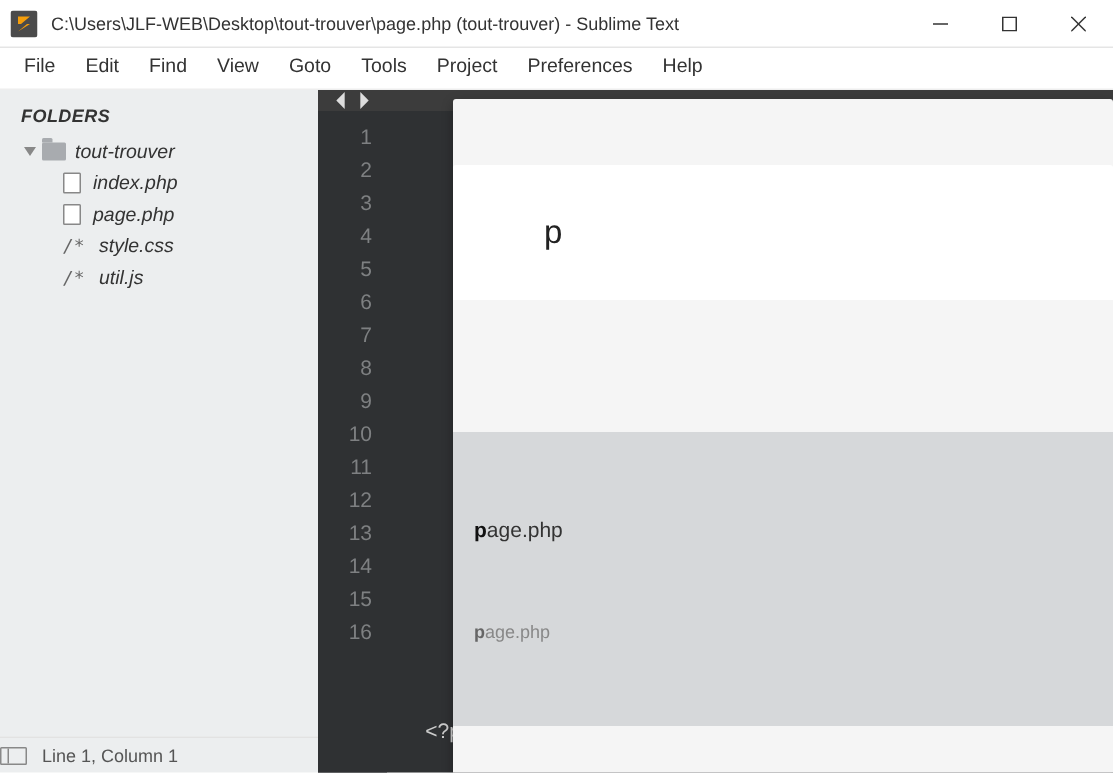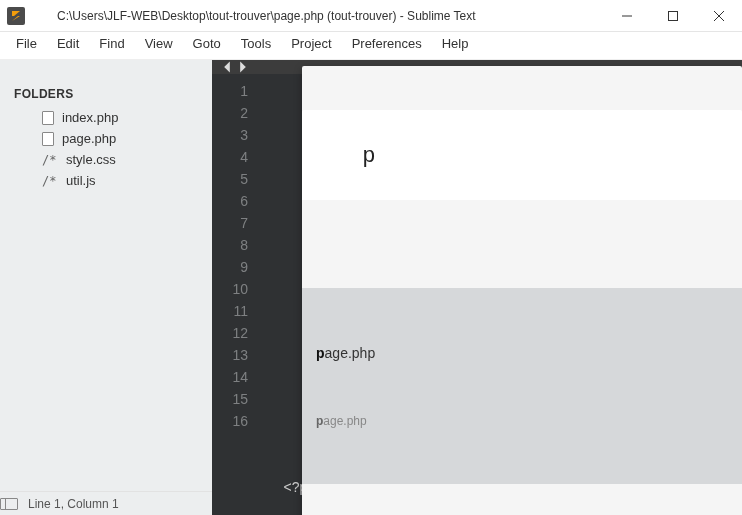--- a/index.html
+++ b/index.html
@@ -1,37 +1,37 @@
 <!DOCTYPE html>
 <html><head>
 <meta charset="utf-8">
 <style>
   * { box-sizing: border-box; margin: 0; padding: 0; font-family: "Segoe UI", Arial, sans-serif; }
   body { width: 742px; height: 515px; overflow: hidden; background: #fff; display: flex; flex-direction: column; }
 
   
-  .titlebar { height: 32px; background: #fff; display: flex; align-items: center; border-bottom: 1px solid #e5e5e5; gap: 23px; }
+  .titlebar { height: 32px; background: #fff; display: flex; align-items: center; border-bottom: 1px solid #e5e5e5; }
   .app-icon { width: 20px; height: 20px; margin-left: 6px; display: inline-flex; align-items: center; justify-content: center; }
   .app-icon svg { width: 18px; height: 18px; }
   .title-text { margin-left: 8px; font-size: 12px; color: #333; flex: 0 0 auto; }
   .title-spacer { flex: 1; }
   .win-controls { display: flex; height: 100%; }
   .win-btn { width: 46px; display: flex; align-items: center; justify-content: center; color: #333; }
   .win-btn svg { width: 10px; height: 10px; stroke: #333; stroke-width: 1; fill: none; }
   .win-btn.close svg { stroke-width: 1; }
 
   
   .menubar { height: 28px; background: #fff; display: flex; align-items: flex-start; padding: 0 6px; border-bottom: 1px solid #eee; }
   .menu-item { font-size: 13px; color: #333; padding: 4px 10px; }
 
   
   .main { flex: 1; display: flex; min-height: 0; }
 
   
-  .sidebar { width: 212px; background: #eceeef; padding: 25px 0; font-size: 13px; color: #333; }
+  .sidebar { width: 212px; background: #eceeef; padding: 8px 0; font-size: 13px; color: #333; font-style: italic; }
   .folders-header { font-weight: bold; font-size: 12px; color: #333; padding: 2px 14px 6px; letter-spacing: 0.3px; }
   .tree-folder { display: flex; align-items: center; padding: 3px 0 3px 16px; }
   .tree-folder .tri { width: 0; height: 0; border-left: 4px solid transparent; border-right: 4px solid transparent; border-top: 6px solid #888; margin-right: 4px; transform: rotate(0deg); }
   .folder-icon { width: 16px; height: 12px; background: #a8abaf; border-radius: 1px; margin-right: 6px; position: relative; }
   .folder-icon::before { content: ""; position: absolute; top: -3px; left: 0; width: 7px; height: 3px; background: #a8abaf; border-radius: 1px 1px 0 0; }
   .tree-file { display: flex; align-items: flex-end; padding: 3px 0 3px 42px; }
   .file-icon { width: 12px; height: 14px; border: 1px solid #888; border-radius: 1px; margin-right: 8px; position: relative; background: #fff; }
   .file-icon.star { border: none; background: none; width: 16px; text-align: left; font-family: monospace; font-size: 12px; color: #666; }
 
   
@@ -116,20 +116,25 @@
   <span class="menu-item">Tools</span>
   <span class="menu-item">Project</span>
   <span class="menu-item">Preferences</span>
   <span class="menu-item">Help</span>
 </div>
 
 <div class="main">
 
   <div class="sidebar">
     <div class="folders-header">FOLDERS</div>
+    <div class="tree-folder">
+      <span class="tri"></span>
+      <span class="folder-icon"></span>
+      <span>tout-trouver</span>
+    </div>
     <div class="tree-file">
       <span class="file-icon"></span>
       <span>index.php</span>
     </div>
     <div class="tree-file">
       <span class="file-icon"></span>
       <span>page.php</span>
     </div>
     <div class="tree-file">
       <span class="file-icon star">/*</span>

